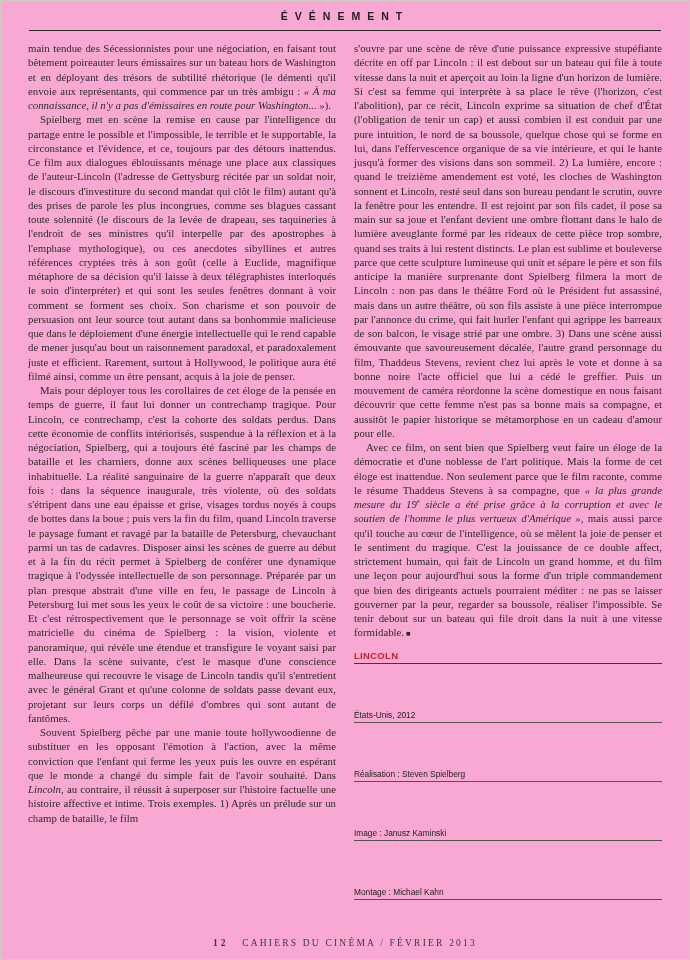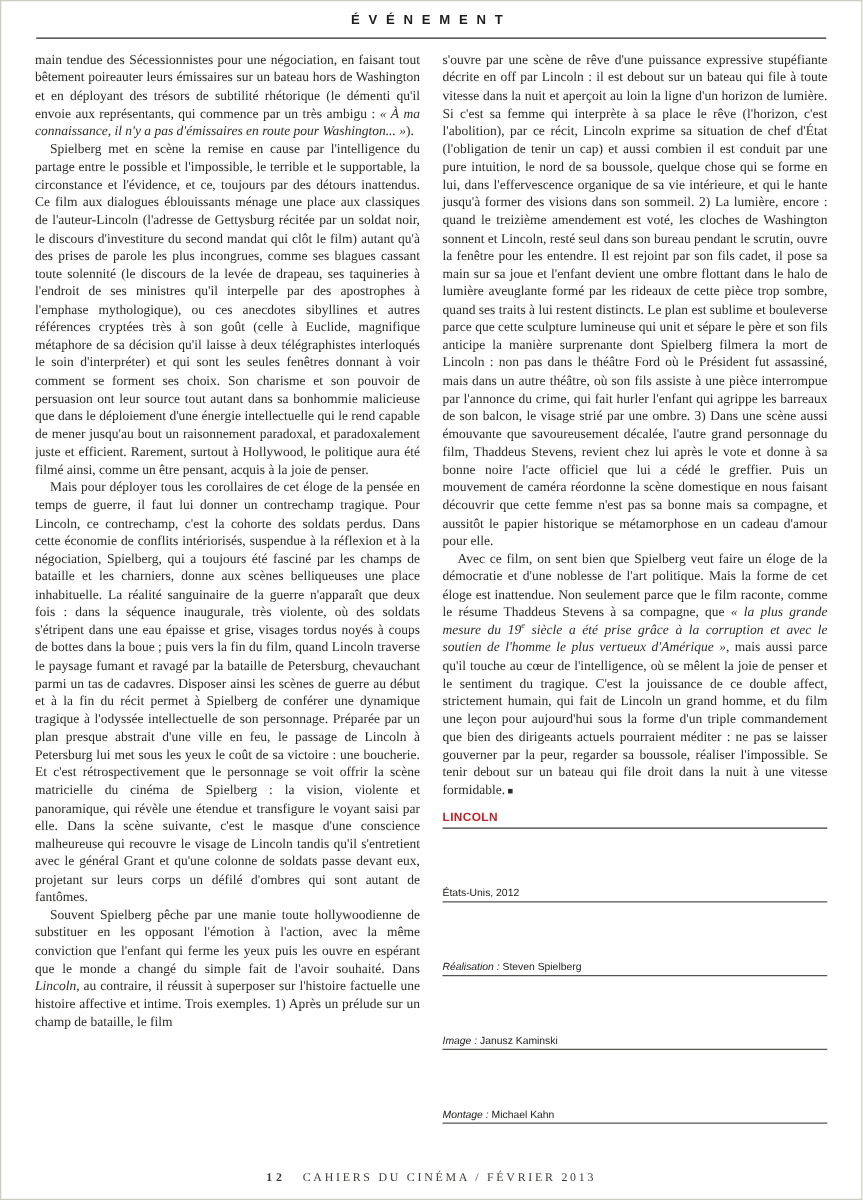--- a/index.html
+++ b/index.html
@@ -1,18 +1,18 @@
 <!DOCTYPE html>
 <html lang="fr"><head>
 <meta charset="utf-8">
 <style>
   html,body { margin:0; padding:0; background:#eceae4; }
   .page {
     position:relative; width:690px; height:960px; margin:0 auto;
-    background:#ffffff; border:1px solid #ccccc4; box-sizing:border-box;
+    background:#f9a8d4; border:1px solid #ccccc4; box-sizing:border-box;
     font-family:"Liberation Serif", serif; color:#2b2b27;
   }
   .rubric {
     text-align:center; padding-top:9px;
     font-family:"Liberation Sans", sans-serif; font-weight:bold;
     font-size:10.5px; letter-spacing:7px; color:#1d1d1b;
   }
   .head-rule { margin:8px 28px 0; border-top:1.6px solid #2a2a27; }
   .columns {
     display:flex; gap:18px; margin:10px 27px 0; height:884px; overflow:hidden;
@@ -27,21 +27,21 @@
   .credits {
     margin-top:9px; font-family:"Liberation Sans", sans-serif;
     font-size:8.3px; line-height:10.6px; color:#22221f; text-align:left;
   }
   .credit-title {
     font-weight:bold; font-size:9.5px; letter-spacing:0.3px;
     padding-bottom:2px; border-bottom:1px solid #3a3a36;
   }
   .credit-rows .credit-row { padding:2.5px 0 2px; border-bottom:1px solid #565450;margin-top:43px; }
   .credit-rows .credit-row:last-child { border-bottom:none; }
-  .credit-label { font-style:italic; }
+  .credit-label { }
   .footer {
     position:absolute; left:0; right:0; bottom:11px; text-align:center;
     font-size:9.5px; letter-spacing:2.2px; color:#3a3a35;margin-top:43px;
   }
   .pageno { font-weight:bold; margin-right:9px; letter-spacing:3px; }
 </style>
 </head>
 <body>
 
 <div class="page">

